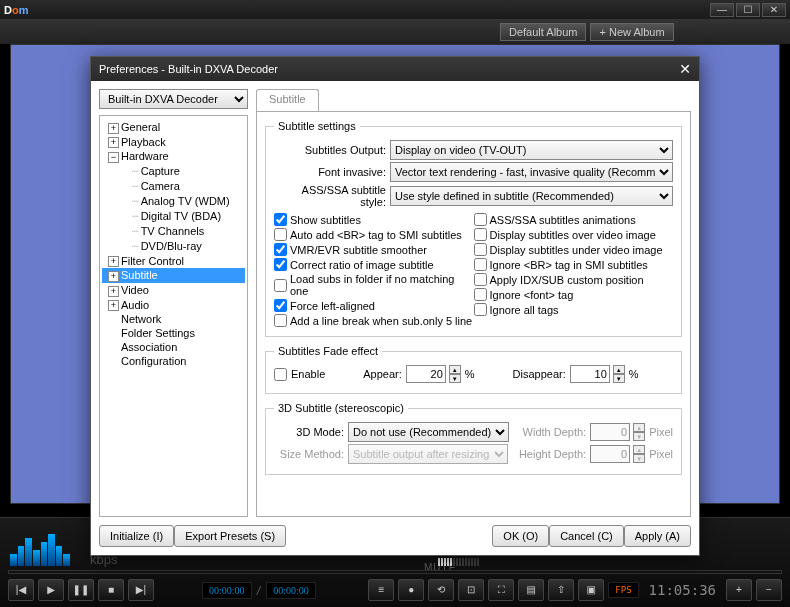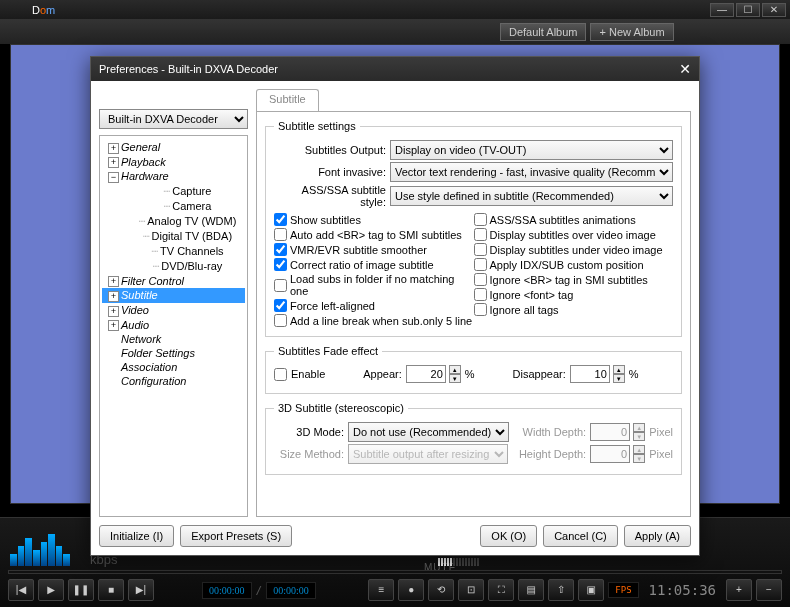--- a/index.html
+++ b/index.html
@@ -1,20 +1,20 @@
 <!DOCTYPE html>
 <html><head>
 <meta charset="utf-8">
 <style>
 * { box-sizing: border-box; margin: 0; padding: 0; font-family: Tahoma, sans-serif; font-size: 11px; }
 body { background: #000; width: 790px; height: 607px; overflow: hidden; position: relative; }
 
 
 .app-titlebar { height: 20px; background: linear-gradient(#2a2a2a, #1a1a1a); display: flex; align-items: center; padding: 0 4px; border-bottom: 1px solid #333; }
-.app-logo { color: #fff; font-weight: normal; font-size: 11px; margin-left: 28px; }
+.app-logo { color: #fff; font-weight: bold; font-size: 11px; }
 .app-logo .o { color: #ff6600; }
 .app-logo .m { color: #66aaff; }
 .win-btns { margin-left: auto; display: flex; gap: 2px; }
 .win-btn { width: 24px; height: 14px; background: linear-gradient(#444,#222); border: 1px solid #555; color: #ccc; text-align: center; line-height: 12px; font-size: 10px; cursor: pointer; }
 
 
 .album-bar { height: 24px; background: linear-gradient(#333,#222); display: flex; align-items: center; padding-left: 500px; gap: 4px; }
 .album-tab { background: linear-gradient(#555,#333); border: 1px solid #666; padding: 2px 8px; color: #ccc; cursor: pointer; }
 
 
@@ -36,47 +36,47 @@
 .fps-display { color: #ff6600; font-family: monospace; font-size: 9px; padding: 2px 6px; background: #000; border: 1px solid #222; }
 .clock-display { color: #888; font-family: monospace; font-size: 14px; padding: 2px 6px; }
 
 
 .pref-dialog { position: absolute; left: 90px; top: 56px; width: 610px; height: 500px; background: linear-gradient(to bottom, #3a3a3a 0, #2a2a2a 24px, #1a1a1a 24px, #1a1a1a 100%); border: 1px solid #555; box-shadow: 0 4px 20px rgba(0,0,0,0.6); }
 .pref-titlebar { height: 24px; display: flex; align-items: center; padding: 0 8px; color: #fff; }
 .pref-close { margin-left: auto; cursor: pointer; font-size: 14px; }
 .pref-body { position: absolute; top: 24px; left: 0; right: 0; bottom: 0; background: #fff; padding: 8px; display: flex; flex-direction: column; }
 .pref-columns { display: flex; flex: 1; gap: 8px; min-height: 0; }
 .pref-left { width: 172px; display: flex; flex-direction: column; }
-.pref-dropdown { width: 100%; height: 20px; border: 1px solid #888; background: linear-gradient(#fafafa,#e0e0e0); font-size: 11px; padding: 0 4px; margin-bottom: 6px; margin-top: 20px; }
+.pref-dropdown { width: 100%; height: 20px; border: 1px solid #888; background: linear-gradient(#fafafa,#e0e0e0); font-size: 11px; padding: 0 4px; margin-bottom: 6px; }
 .tree { flex: 1; border: 1px solid #aaa; background: #fff; overflow: auto; padding: 4px 2px; }
 .tree-item { padding: 1px 2px; white-space: nowrap; cursor: pointer; }
 .tree-item .exp { display: inline-block; width: 11px; height: 11px; border: 1px solid #888; text-align: center; line-height: 9px; font-size: 9px; margin-right: 2px; vertical-align: middle; }
 .tree-item .noexp { display: inline-block; width: 13px; }
-.tree-item.l1 { padding-left: 6px; font-style: italic; }
-.tree-item.l2 { padding-left: 30px; text-align: center; }
+.tree-item.l1 { padding-left: 6px; }
+.tree-item.l2 { padding-left: 30px; }
 .tree-item.l2::before { content: "┈"; color: #aaa; margin-right: 2px; }
 .tree-item.sel { background: #3399ff; color: #fff; }
 
 .pref-right { flex: 1; display: flex; flex-direction: column; }
 .tab-strip { height: 22px; display: flex; }
 .tab { padding: 3px 12px; border: 1px solid #aaa; border-bottom: none; background: #fff; color: #888; border-radius: 3px 3px 0 0; }
 .options-box { flex: 1; border: 1px solid #aaa; padding: 8px; overflow: auto; }
 fieldset { border: 1px solid #ccc; padding: 6px 8px 8px 8px; margin-bottom: 8px; }
 legend { padding: 0 4px; }
 .frow { display: flex; align-items: center; margin: 2px 0; gap: 4px; }
 .frow label.r { width: 112px; text-align: right; }
 .frow select { flex: 1; height: 20px; border: 1px solid #888; background: linear-gradient(#fafafa,#e8e8e8); font-size: 11px; }
 .cb-grid { display: flex; gap: 0; margin-top: 4px; }
 .cb-col { flex: 1; }
 .cb-item { display: flex; align-items: center; gap: 3px; padding: 1px 0; }
 .cb-item input { width: 13px; height: 13px; }
 .num-input { width: 40px; height: 18px; text-align: right; border: 1px solid #888; padding-right: 2px; }
 .spinner { display: inline-flex; flex-direction: column; margin-left: -1px; }
 .spinner button { width: 12px; height: 9px; font-size: 6px; border: 1px solid #888; background: #eee; padding: 0; line-height: 6px; }
-.pref-buttons { display: flex; gap: 6px; padding-top: 8px; }
+.pref-buttons { display: flex; padding-top: 8px; }
 .pref-buttons .sp { flex: 1; }
 .btn { height: 22px; padding: 0 10px; background: linear-gradient(#fafafa,#e0e0e0); border: 1px solid #888; border-radius: 3px; cursor: pointer; font-size: 11px; }
 .disabled { color: #999; }
 </style>
 </head>
 <body>
 
 <div class="app-titlebar">
   <span class="app-logo">
     <span>D</span><span class="o">o</span><span class="m">m</span>
@@ -241,25 +241,25 @@
                   <div class="cb-item">
                     <input type="checkbox" style="">
                     <span>Display subtitles over video image</span>
                   </div>
                   <div class="cb-item">
                     <input type="checkbox" style="">
                     <span>Display subtitles under video image</span>
                   </div>
                   <div class="cb-item">
                     <input type="checkbox" style="">
+                    <span>Ignore &lt;BR&gt; tag in SMI subtitles</span>
+                  </div>
+                  <div class="cb-item">
+                    <input type="checkbox" style="">
                     <span>Apply IDX/SUB custom position</span>
-                  </div>
-                  <div class="cb-item">
-                    <input type="checkbox" style="">
-                    <span>Ignore &lt;BR&gt; tag in SMI subtitles</span>
                   </div>
                   <div class="cb-item">
                     <input type="checkbox" style="">
                     <span>Ignore &lt;font&gt; tag</span>
                   </div>
                   <div class="cb-item">
                     <input type="checkbox" style="">
                     <span>Ignore all tags</span>
                   </div>
                 </div>

